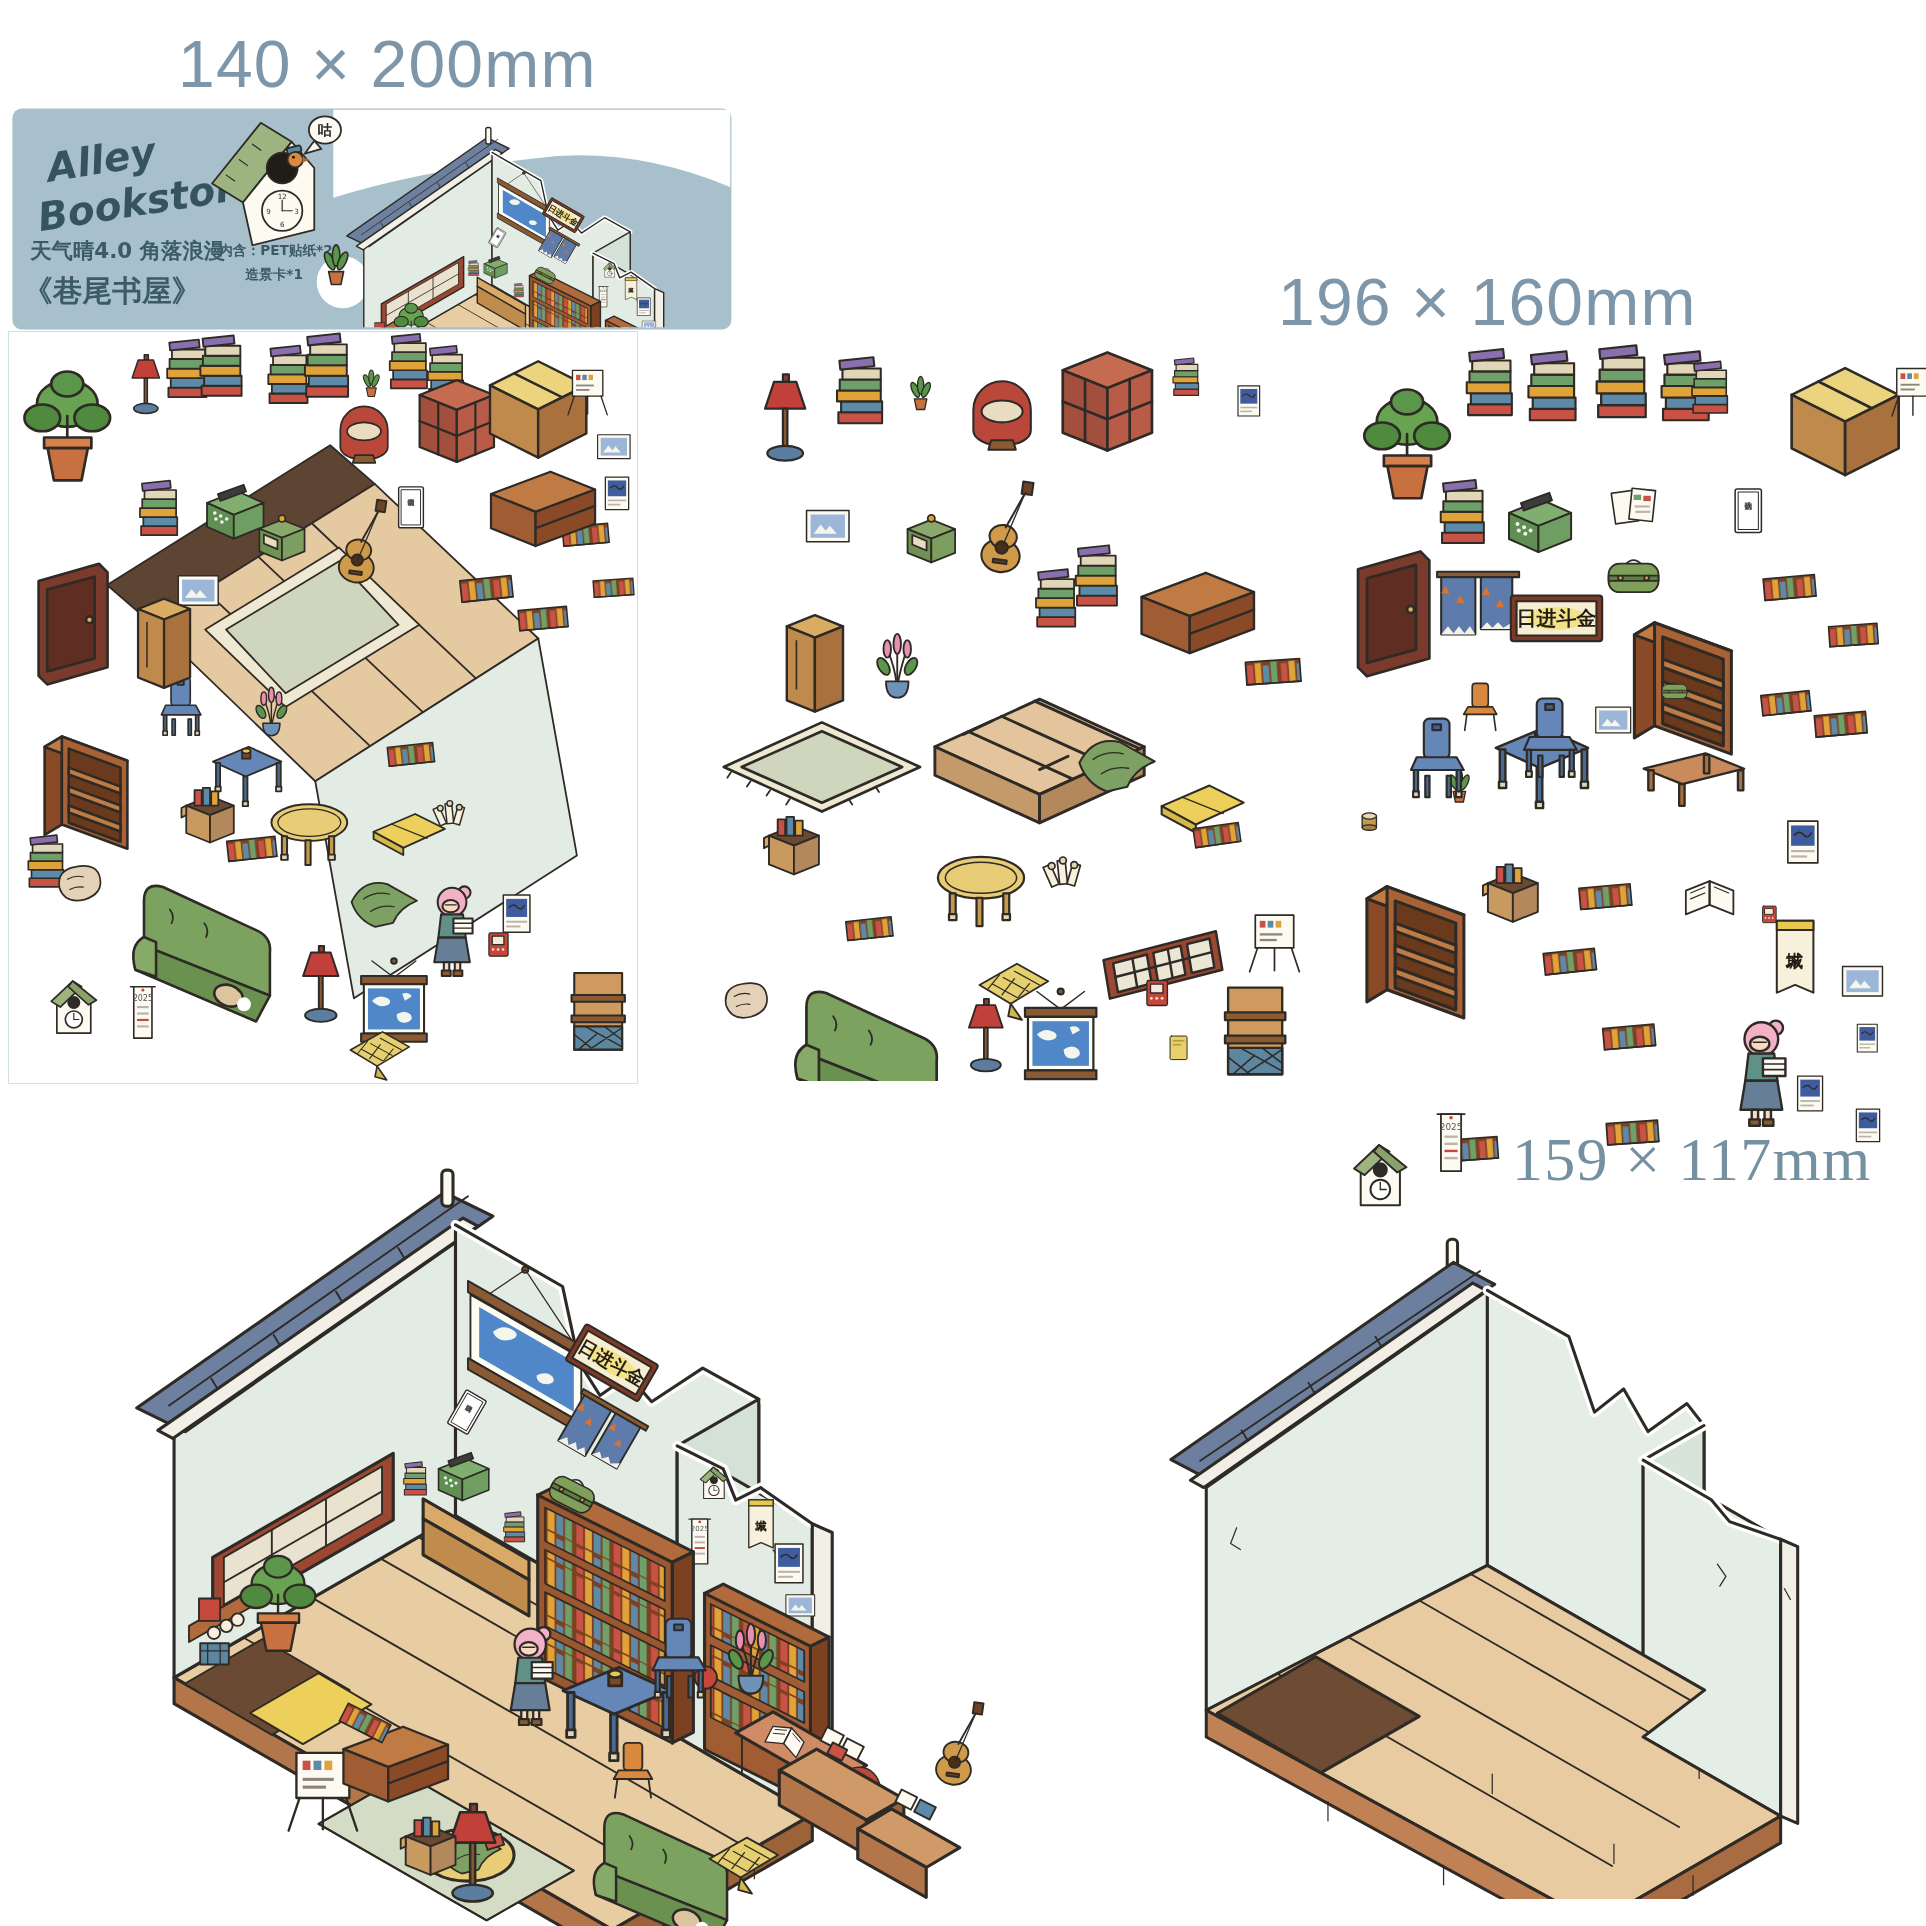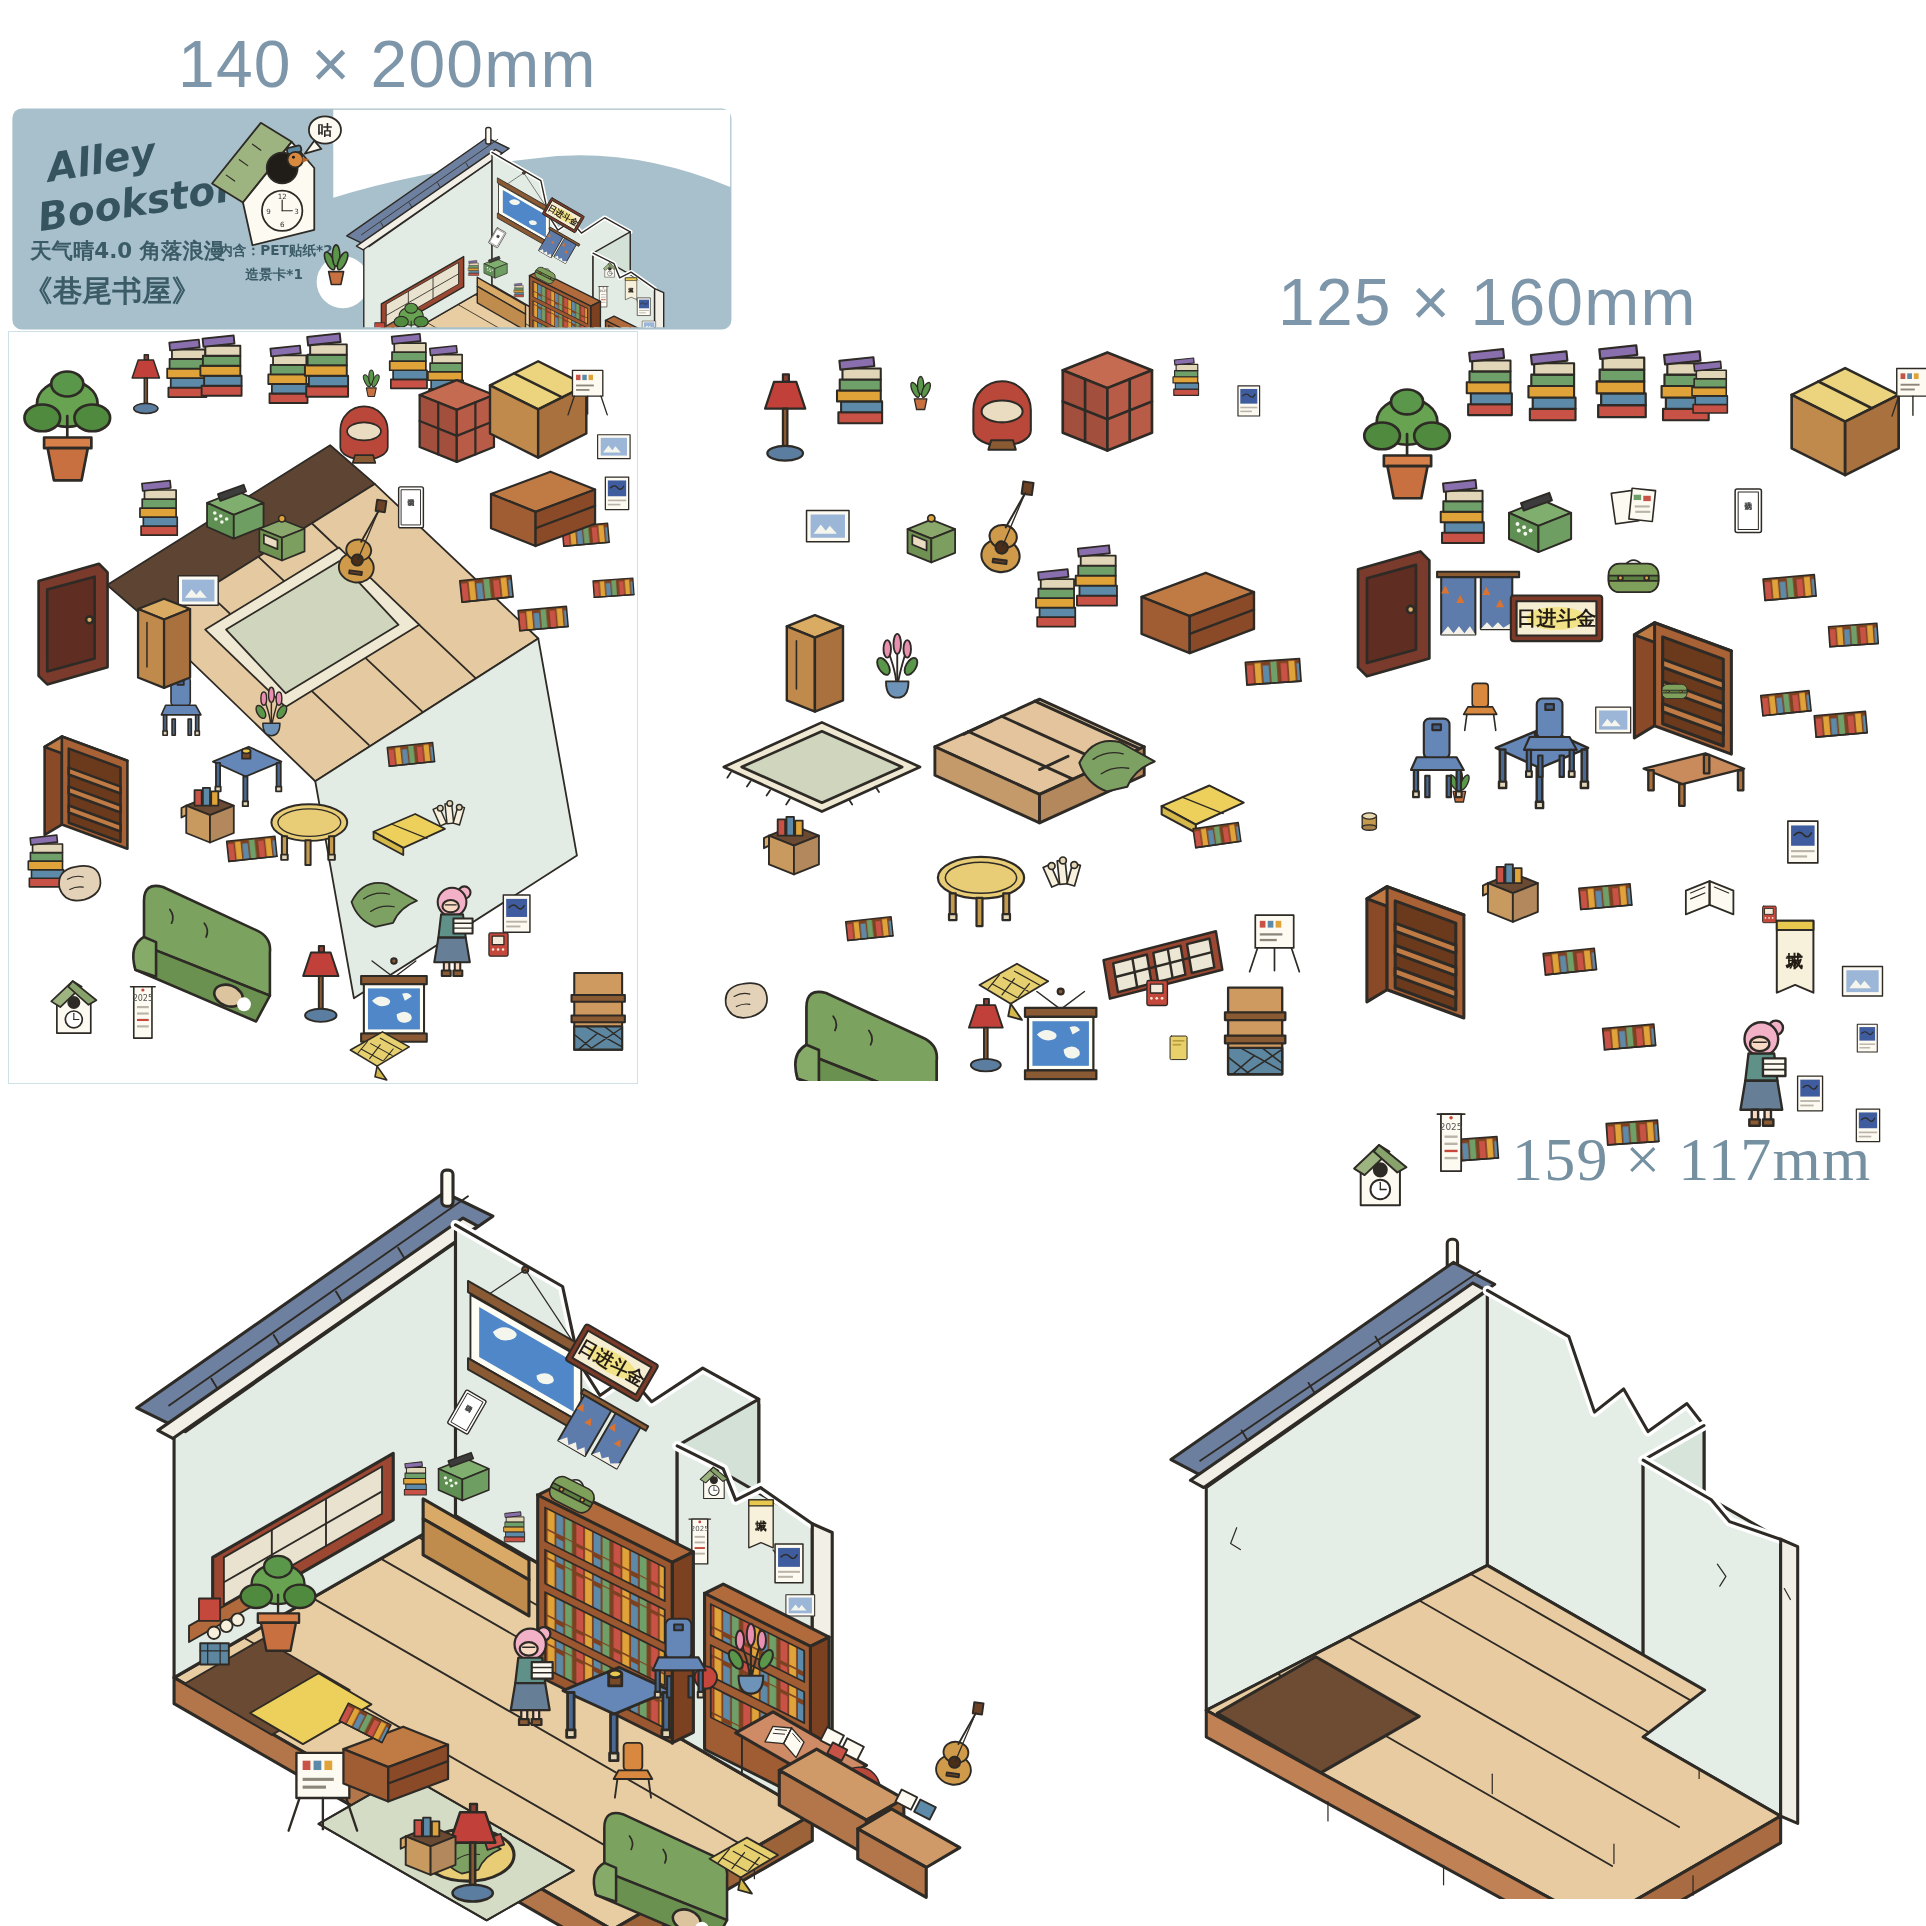--- a/index.html
+++ b/index.html
@@ -585,21 +585,21 @@
   <line x1="700" y1="1183" x2="700" y2="1215" class="thin"></line>
         <line x1="950" y1="1112" x2="950" y2="1144" class="thin"></line>
   <path class="ln thin" d="M200,540 l-10,26 l16,10 M990,600 l14,20 l-10,16 M1100,640 l10,18" stroke="#8b857a"></path>
 </g>
 </defs>
 </svg>
 
 <div>
 
   <div class="abs dim" style="left:178px;top:31px">140 × 200mm</div>
-  <div class="abs dim" style="left:1278px;top:269px">125 × 160mm</div>
+  <div class="abs dim" style="left:1278px;top:269px">196 × 160mm</div>
   <div class="abs dim-serif" style="left:1512px;top:1128px">159 × 117mm</div>
 
   <svg class="abs" style="left:12px;top:105px" width="721" height="227" viewBox="0 0 1212 382">
     <rect class="ns" x="0" y="6" width="1210" height="372" rx="16" fill="#a7c0cb"></rect>
     <path class="ns" d="M540,8 h668 v130 q-170,-70 -330,-48 q-190,20 -338,66 z" fill="#ffffff"></path>
     <circle class="ns" cx="556" cy="298" r="44" fill="#ffffff"></circle>
     <svg x="540" y="14" width="668" height="360" viewBox="80 40 1400 754" preserveAspectRatio="xMidYMid slice">
       <use href="#roomart"></use>
     </svg>
     <g transform="rotate(-9 170 120)">

